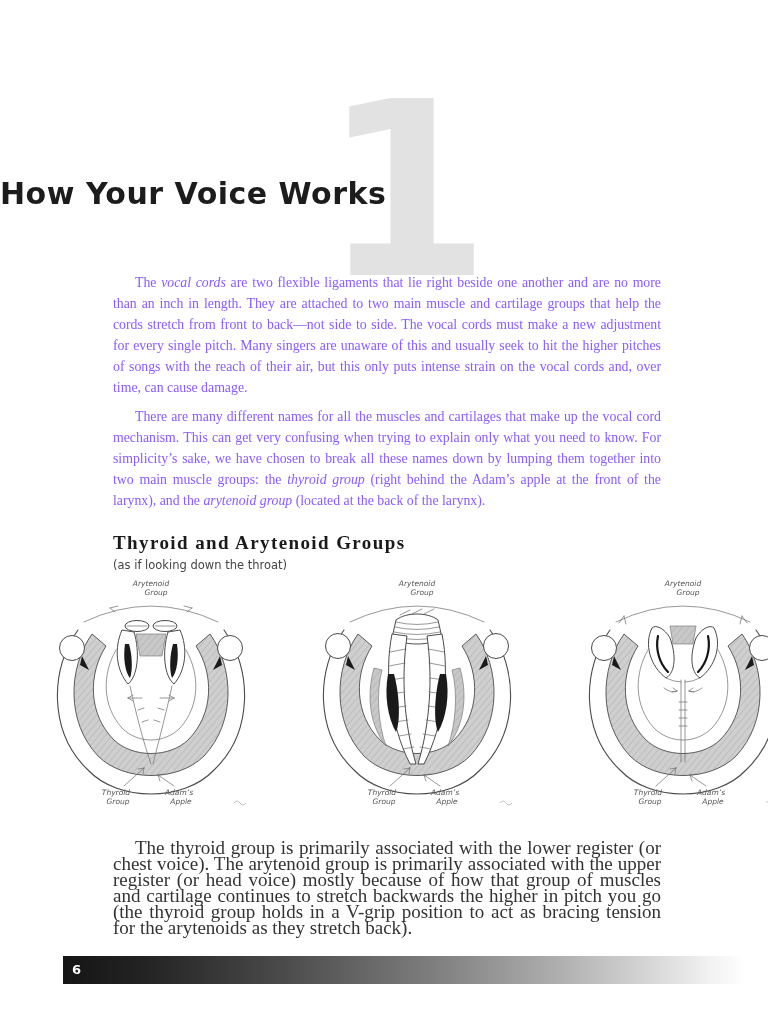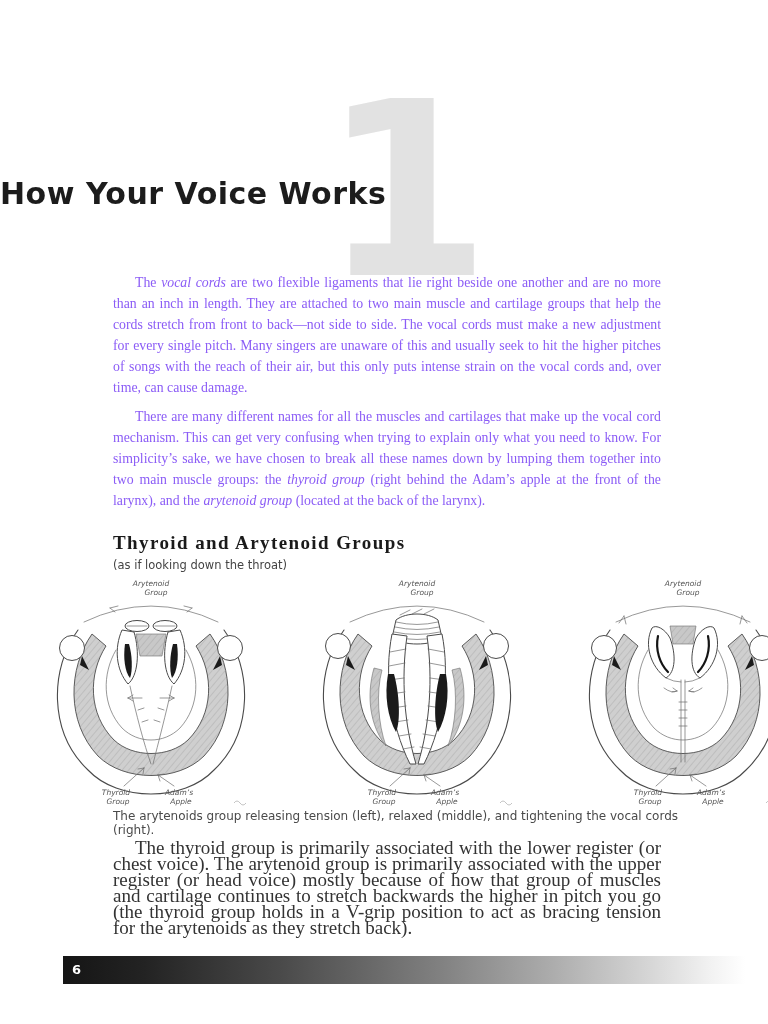--- a/index.html
+++ b/index.html
@@ -211,21 +211,20 @@
         <text class="hand" x="78" y="221">Thyroid</text>
         <text class="hand" x="80" y="230">Group</text>
         <text class="hand" x="141" y="221">Adam’s</text>
         <text class="hand" x="143" y="230">Apple</text>
         <path class="mark" d="M196,229 q3,-4 6,0 t6,0"></path>
       </svg>
     </div>
 
   </div>
 
-  <div class="fig-caption">The arytenoids group releasing tension (left), relaxed (middle), and tightening the vocal cords (right).</div>
 
   <div class="closing">
     <p>The thyroid group is primarily associated with the lower register (or chest voice). The arytenoid group is primarily associated with the upper register (or head voice) mostly because of how that group of muscles and cartilage continues to stretch backwards the higher in pitch you go (the thyroid group holds in a V-grip position to act as bracing tension for the arytenoids as they stretch back).</p>
   </div>
 
   <div class="footer-bar">
     <span class="page-number">6</span>
   </div>
 
 </div>

